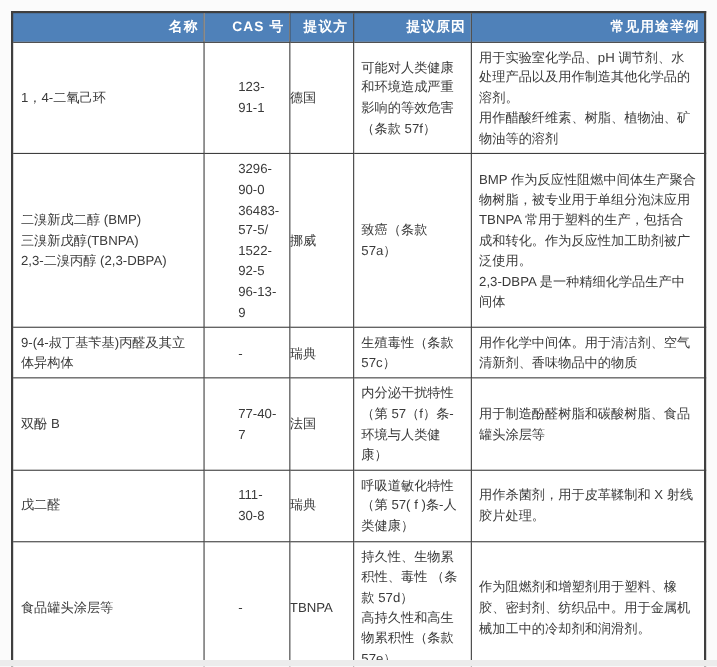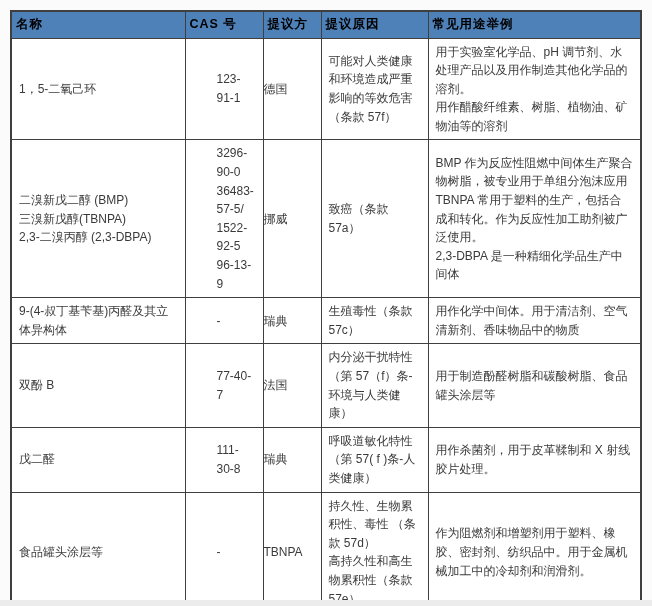--- a/index.html
+++ b/index.html
@@ -9,22 +9,22 @@
     font-family:"Liberation Sans","DejaVu Sans",sans-serif;
     color:#333;
   }
   .table-wrap{position:absolute;left:10px;top:10px;}
   table.substances{
     border-collapse:collapse;table-layout:fixed;width:630px;background:#ffffff;
     border:2px solid #3f3f3f;
   }
   th,td{border:1px solid #3f3f3f;box-sizing:border-box;overflow:hidden;}
   thead th{
-    background:#4f81b9;color:#000000;font-weight:bold;
-    font-size:12.5px;height:27px;text-align:left;padding:2px 4px;
+    background:#4f81b9;color:#ffffff;font-weight:bold;
+    font-size:12.5px;height:27px;text-align:right;padding:2px 4px;
     letter-spacing:1px;
   }
   td{
     font-size:12px;line-height:1.55;vertical-align:middle;
     white-space:pre-line;padding:4px 7px;color:#3a3a3a;
   }
   col.c-name{width:174px;}
   col.c-cas{width:78px;}
   col.c-proposer{width:58px;}
   col.c-reason{width:107px;}
@@ -61,21 +61,21 @@
       <tr>
         <th>名称</th>
         <th>CAS 号</th>
         <th>提议方</th>
         <th>提议原因</th>
         <th>常见用途举例</th>
       </tr>
     </thead>
     <tbody>
       <tr>
-        <td class="cell-name">1，5-二氧己环</td>
+        <td class="cell-name">1，4-二氧己环</td>
         <td class="cell-cas">123-91-1</td>
         <td class="cell-proposer">德国</td>
         <td class="cell-reason">可能对人类健康和环境造成严重影响的等效危害
 （条款 57f）</td>
         <td class="cell-uses">用于实验室化学品、pH 调节剂、水处理产品以及用作制造其他化学品的溶剂。
 用作醋酸纤维素、树脂、植物油、矿物油等的溶剂</td>
       </tr>
       <tr>
         <td class="cell-name">二溴新戊二醇 (BMP)
 三溴新戊醇(TBNPA)

